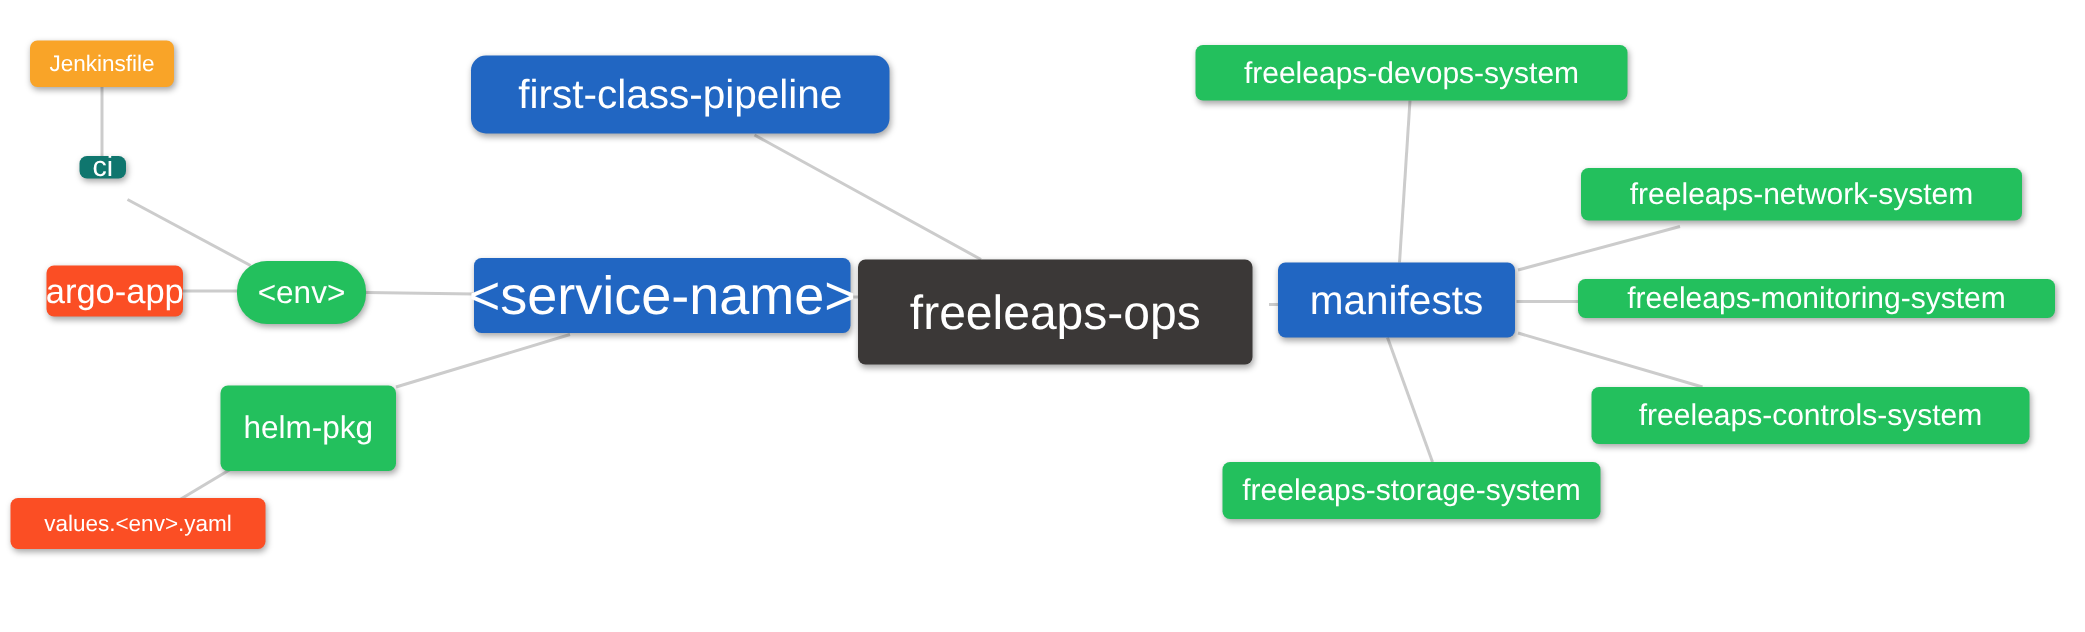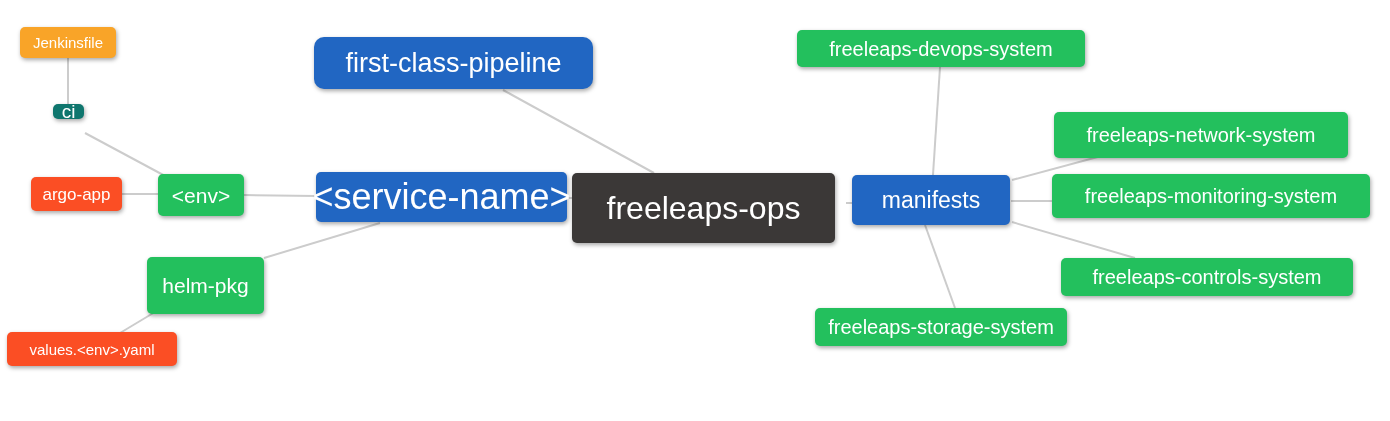--- a/index.html
+++ b/index.html
@@ -61,39 +61,39 @@
     <line x1="1012" y1="180" x2="1120" y2="151" stroke="#cccccc"></line>
     <line x1="1011" y1="201" x2="1052" y2="201" stroke="#cccccc"></line>
     <line x1="1012" y1="222" x2="1135" y2="258" stroke="#cccccc"></line>
     <line x1="925" y1="225" x2="955" y2="308" stroke="#cccccc"></line>
   </svg>
 
   <div class="node" style="left: 20px; top: 27px; width: 96px; height: 31px; font-size: 15px; background-color: rgb(249, 164, 40);">Jenkinsfile</div>
 
   <div class="node" style="left: 53px; top: 104px; width: 31px; height: 15px; font-size: 19px; background-color: #0f766e;">ci</div>
 
-  <div class="node" style="left: 31px; top: 177px; width: 91px; height: 34px; font-size: 17px; background-color: rgb(251, 78, 36);">argo-app</div>
+  <div class="node" style="left: 31px; top: 177px; width: 91px; height: 34px; font-size: 23px; background-color: rgb(251, 78, 36);">argo-app</div>
 
-  <div class="node" style="left: 158px; top: 174px; width: 86px; height: 42px; font-size: 21px; background-color: rgb(35, 192, 93);">&lt;env&gt;</div>
+  <div class="node" style="left: 158px; top: 174px; width: 86px; height: 42px; font-size: 21px; background-color: rgb(35, 192, 93); border-radius: 20px;">&lt;env&gt;</div>
 
   <div class="node" style="left: 147px; top: 257px; width: 117px; height: 57px; font-size: 21px; background-color: rgb(35, 192, 93);">helm-pkg</div>
 
   <div class="node" style="left: 7px; top: 332px; width: 170px; height: 34px; font-size: 15px; background-color: rgb(251, 78, 36);">values.&lt;env&gt;.yaml</div>
 
   <div class="node" style="left: 314px; top: 37px; width: 279px; height: 52px; font-size: 27px; background-color: rgb(33, 102, 194); border-radius: 10px;">first-class-pipeline</div>
 
   <div class="node" style="left: 316px; top: 172px; width: 251px; height: 50px; font-size: 36px; background-color: rgb(33, 102, 194);">&lt;service-name&gt;</div>
 
   <div class="node" style="left: 572px; top: 173px; width: 263px; height: 70px; font-size: 32px; background-color: rgb(59, 56, 55);">freeleaps-ops</div>
 
-  <div class="node" style="left: 852px; top: 175px; width: 158px; height: 50px; font-size: 23px; background-color: rgb(33, 102, 194);">manifests</div>
+  <div class="node" style="left: 852px; top: 175px; width: 158px; height: 50px; font-size: 27px; background-color: rgb(33, 102, 194);">manifests</div>
 
   <div class="node" style="left: 797px; top: 30px; width: 288px; height: 37px; font-size: 20px; background-color: rgb(35, 192, 93);">freeleaps-devops-system</div>
 
-  <div class="node" style="left: 1054px; top: 112px; width: 294px; height: 46px; font-size: 20px; background-color: rgb(35, 192, 93);">freeleaps-network-system</div>
+  <div class="node" style="left: 1054px; top: 112px; width: 294px; height: 35px; font-size: 20px; background-color: rgb(35, 192, 93);">freeleaps-network-system</div>
 
-  <div class="node" style="left: 1052px; top: 174px; width: 318px; height: 44px; font-size: 20px; background-color: rgb(35, 192, 93);">freeleaps-monitoring-system</div>
+  <div class="node" style="left: 1052px; top: 186px; width: 318px; height: 26px; font-size: 20px; background-color: rgb(35, 192, 93);">freeleaps-monitoring-system</div>
 
   <div class="node" style="left: 1061px; top: 258px; width: 292px; height: 38px; font-size: 20px; background-color: rgb(35, 192, 93);">freeleaps-controls-system</div>
 
   <div class="node" style="left: 815px; top: 308px; width: 252px; height: 38px; font-size: 20px; background-color: rgb(35, 192, 93);">freeleaps-storage-system</div>
 
 </div>
 
 </body></html>

